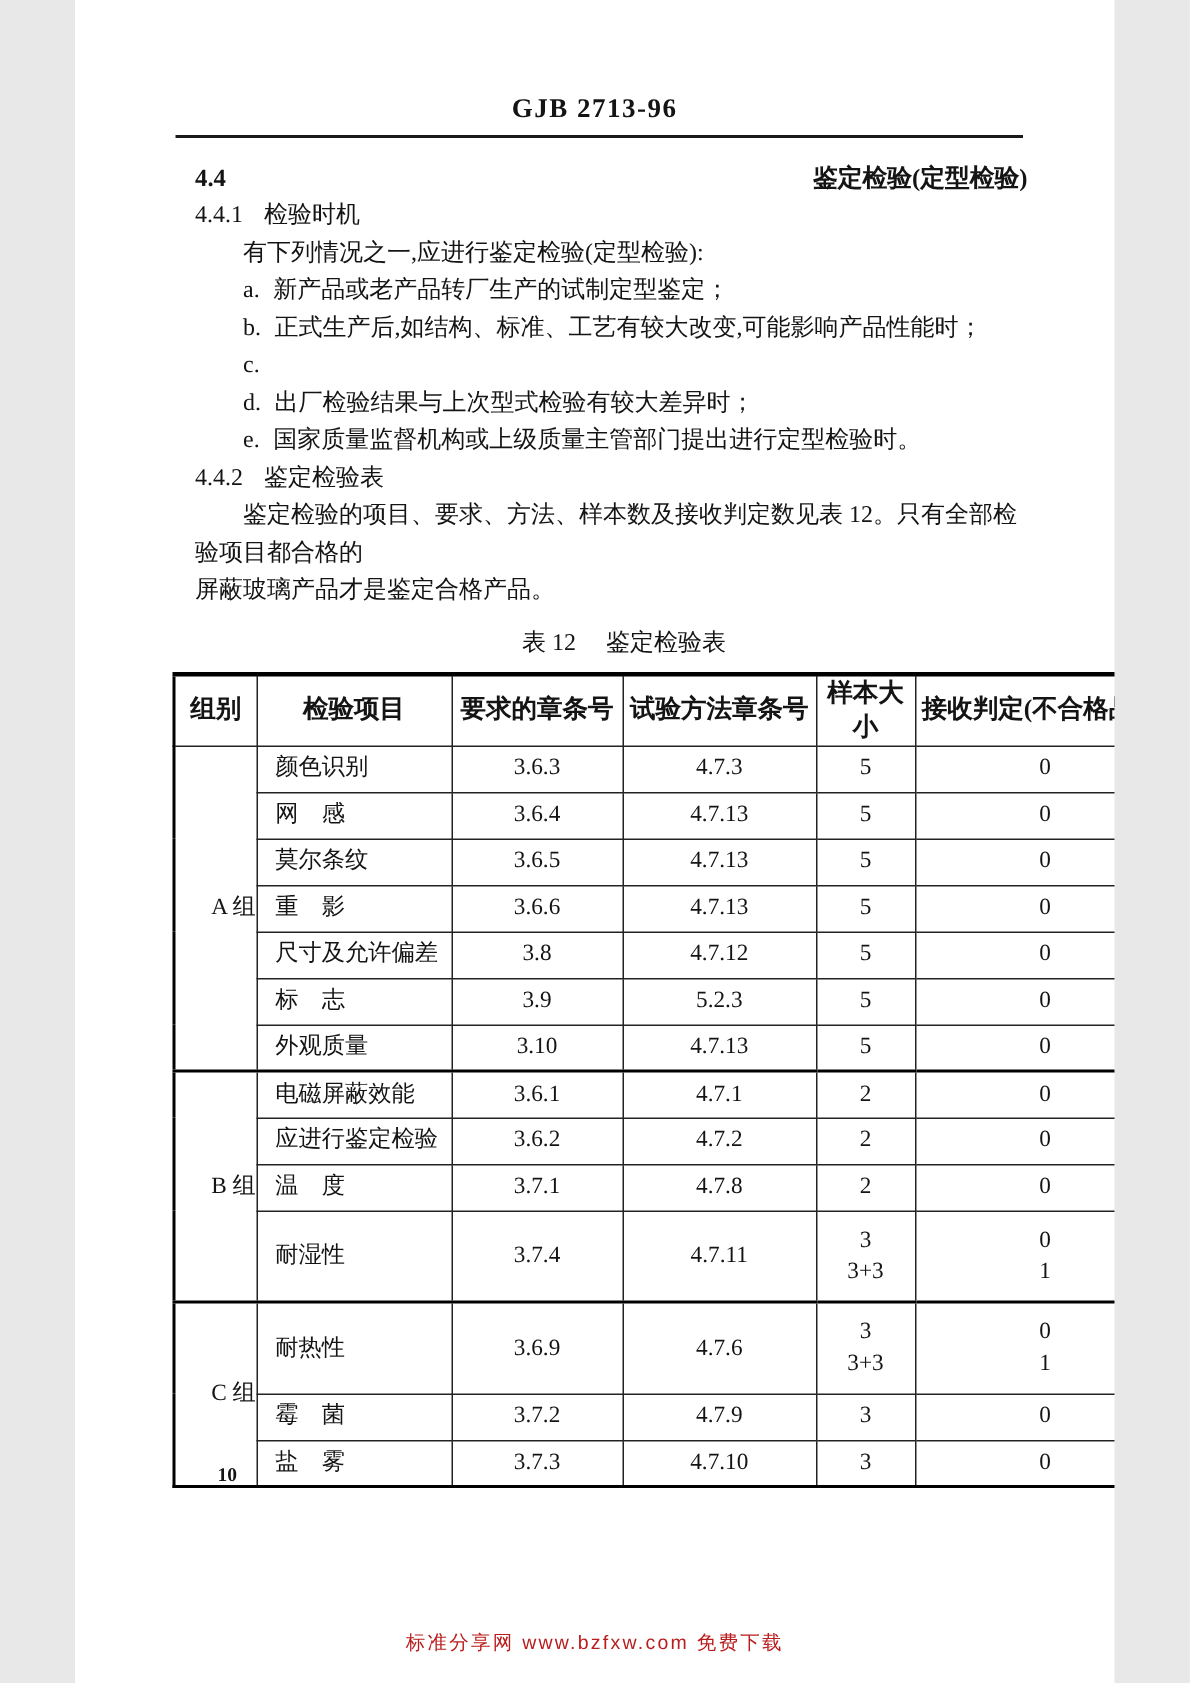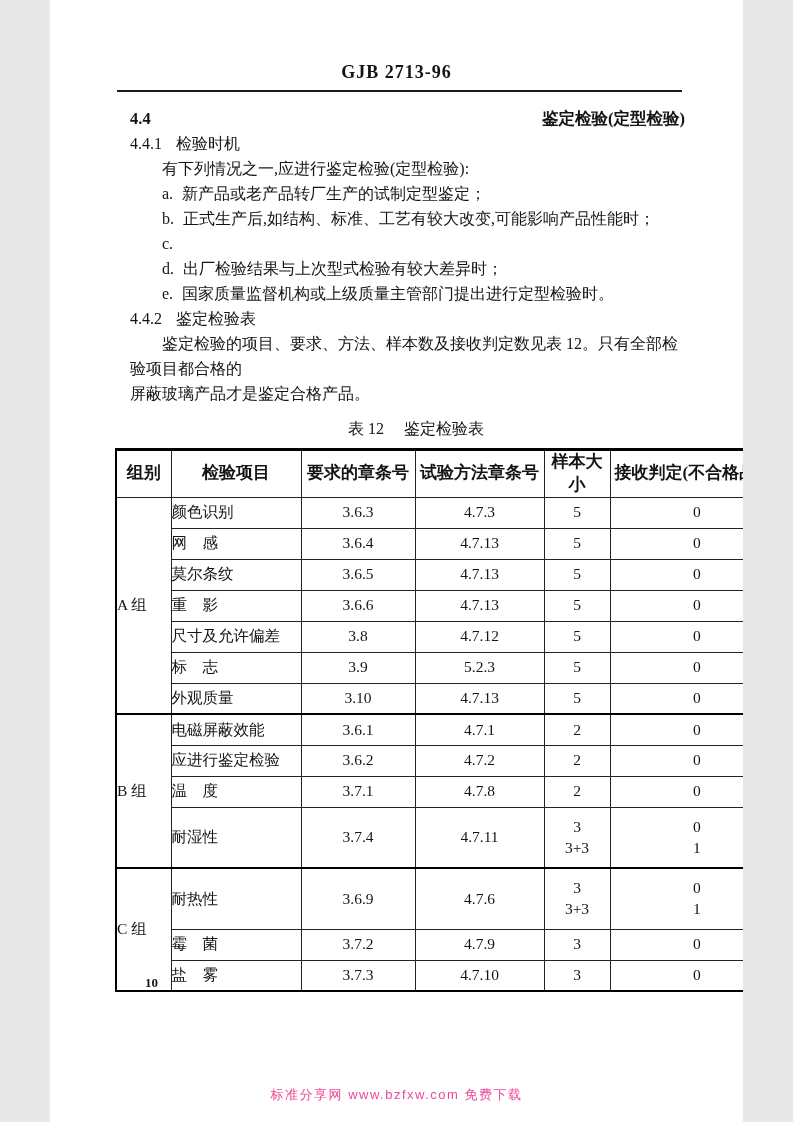--- a/index.html
+++ b/index.html
@@ -64,42 +64,43 @@
     text-align: center;
   }
   table.insp td {
     padding: 0;
     text-align: center;
     white-space: pre-line;
     vertical-align: middle;
   }
   table.insp td.item {
     text-align: left;
+    padding-left: 12px;
   }
   table.insp tr.r-normal { height: 31px; }
   table.insp tr.r-tall { height: 61px; }
   table.insp tr.group-start td { border-top: 2px solid #000; }
-  table.insp td.group-cell { text-align: left; margin-left: 36px; }
+  table.insp td.group-cell { text-align: right; margin-left: 36px; }
   .page-number {
     position: absolute;
     left: 95px;
     top: 975px;
     font-size: 13px;
     font-weight: bold;
   }
   .watermark {
     position: absolute;
     top: 1086px;
     left: 0;
     right: 0;
     text-align: center;
     font-family: "Liberation Sans", "DejaVu Sans", sans-serif;
     font-size: 13px;
     letter-spacing: 1.5px;
-    color: #ec4899;
+    color: #b91c1c;
   }
 </style>
 </head>
 <body>
 
 <div class="sheet">
 
   <div class="doc-number">GJB 2713-96</div>
   <div class="rule"></div>
 

